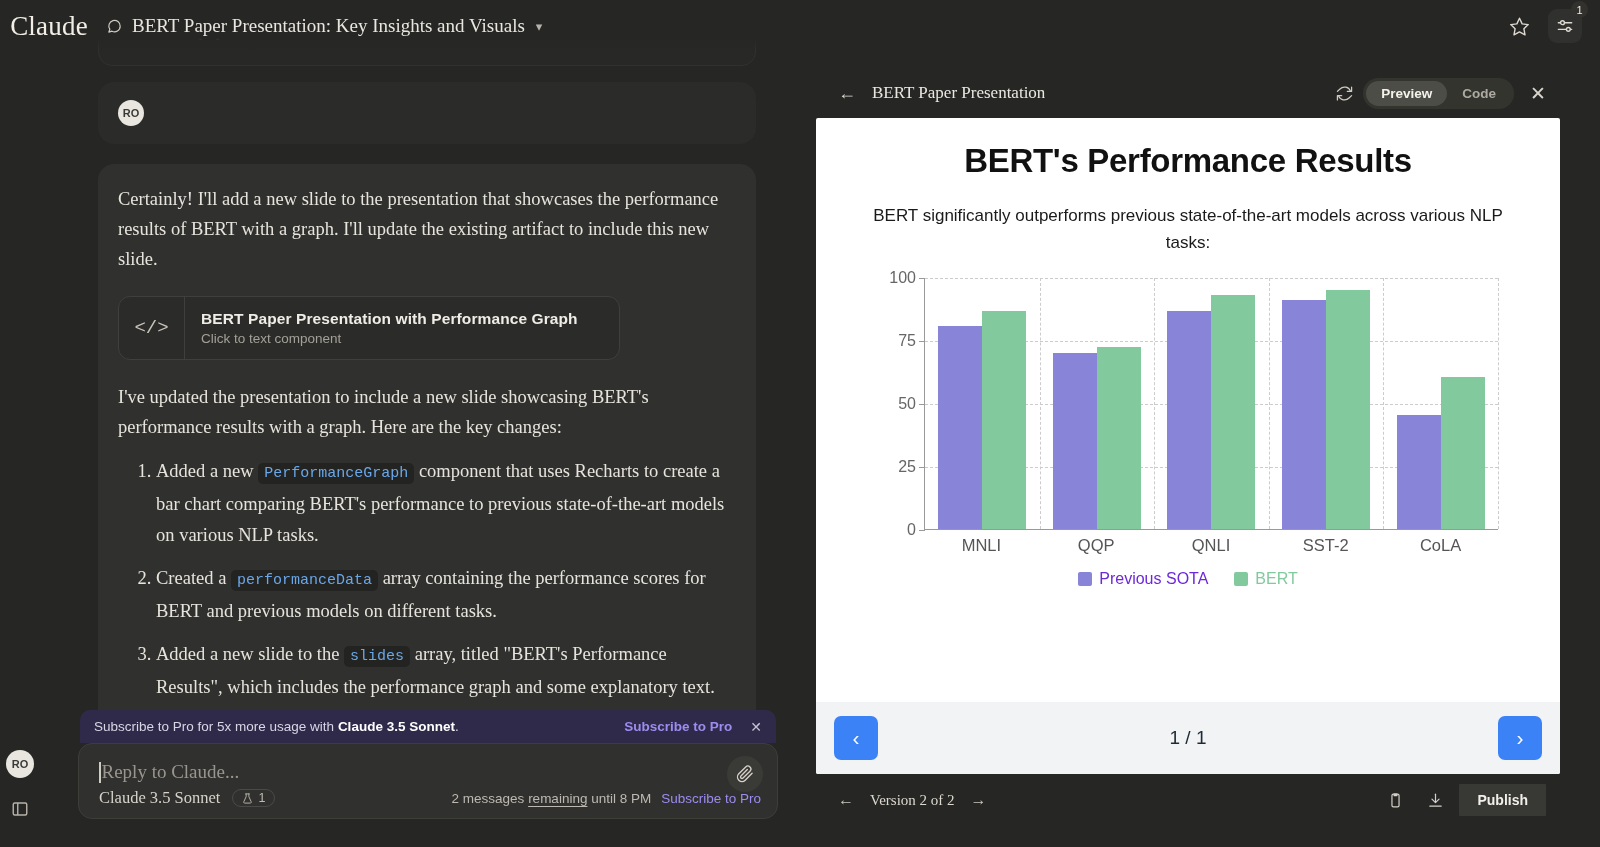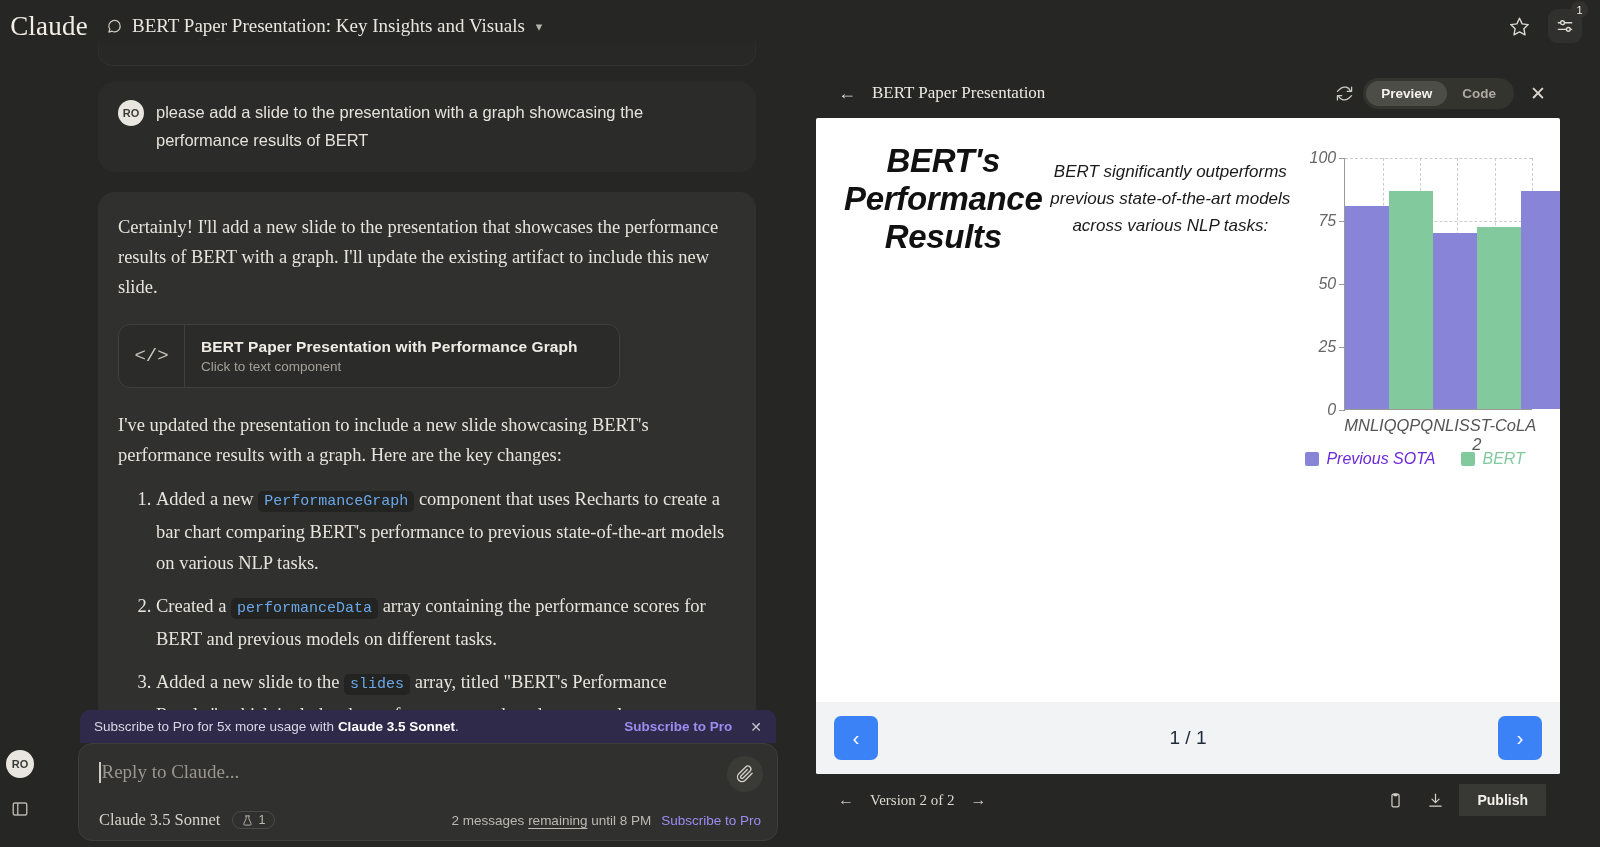--- a/index.html
+++ b/index.html
@@ -132,21 +132,21 @@
   .sub-banner-text { font-size: 13.5px; color: #d9d6e6; }
   .sub-banner-text b { color: #fff; }
   .sub-link {
     margin-left: auto; font-size: 13.5px; font-weight: bold;
     color: #9c8cf0; cursor: pointer;
   }
   .sub-close { margin-left: 18px; color: #c7c3d4; font-size: 14px; cursor: pointer; }
 
   
   .composer {
-    position: absolute; left: 78px; top: 743px; width: 700px; height: 98px;
+    position: absolute; left: 78px; top: 743px; width: 700px; height: 76px;
     background: #30302e; border: 1px solid #3d3d3a;
     border-radius: 14px; z-index: 31;
   }
   .composer-input {
     position: absolute; left: 20px; top: 17px;
     font-family: "Liberation Serif", serif;
     font-size: 19px; color: #9a968f;
     display: flex; align-items: center;
   }
   .caret {
@@ -223,21 +223,21 @@
   .seg-item.active { background: #4d4d48; color: #f5f2eb; }
   .ap-close { color: #d9d5cd; font-size: 19px; cursor: pointer; margin-left: 6px; }
 
   .ap-canvas {
     flex: 1 1 auto; background: #ffffff;
     display: flex; flex-direction: column; overflow: hidden;
     border-radius: 2px;
   }
   .slide {
     flex: 1 1 auto; padding: 18px 28px 10px 28px;
-    display: flex; flex-direction: row; font-style: italic;
+    display: flex; flex-direction: column;
   }
   .slide-title {
     text-align: center; font-size: 33px; font-weight: bold;
     color: #111; letter-spacing: -.3px; margin-top: 6px;
   }
   .slide-sub {
     text-align: center; font-size: 17px; color: #1a1a1a;
     line-height: 27px; margin: 22px auto 0 auto; max-width: 660px;
   }
   .slide-note {
@@ -345,21 +345,20 @@
 
   <div class="chat-col">
     <div class="chat-scroll">
 
       <div class="msg-faded">
         <span>the BERT paper.</span>
       </div>
 
       <div class="msg-user">
         <div class="avatar-sm">RO</div>
-        <div class="msg-user-text">please add a slide to the presentation with a graph showcasing the performance results of BERT</div>
       </div>
 
       <div class="msg-assistant">
         <div class="para">Certainly! I'll add a new slide to the presentation that showcases the performance results of BERT with a graph. I'll update the existing artifact to include this new slide.</div>
 
         <div class="artifact-card">
           <div class="artifact-icon">&lt;/&gt;</div>
           <div class="artifact-body">
             <div class="artifact-title">BERT Paper Presentation with Performance Graph</div>
             <div class="artifact-sub">Click to text component</div>

